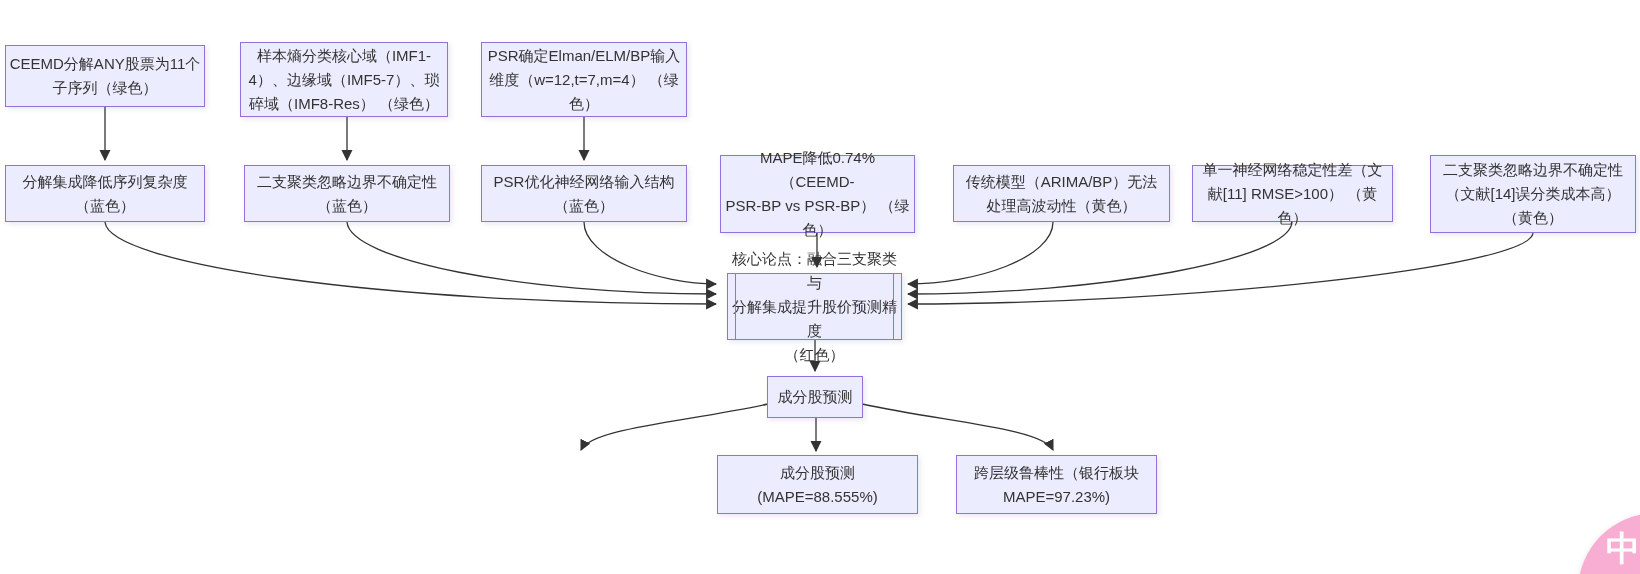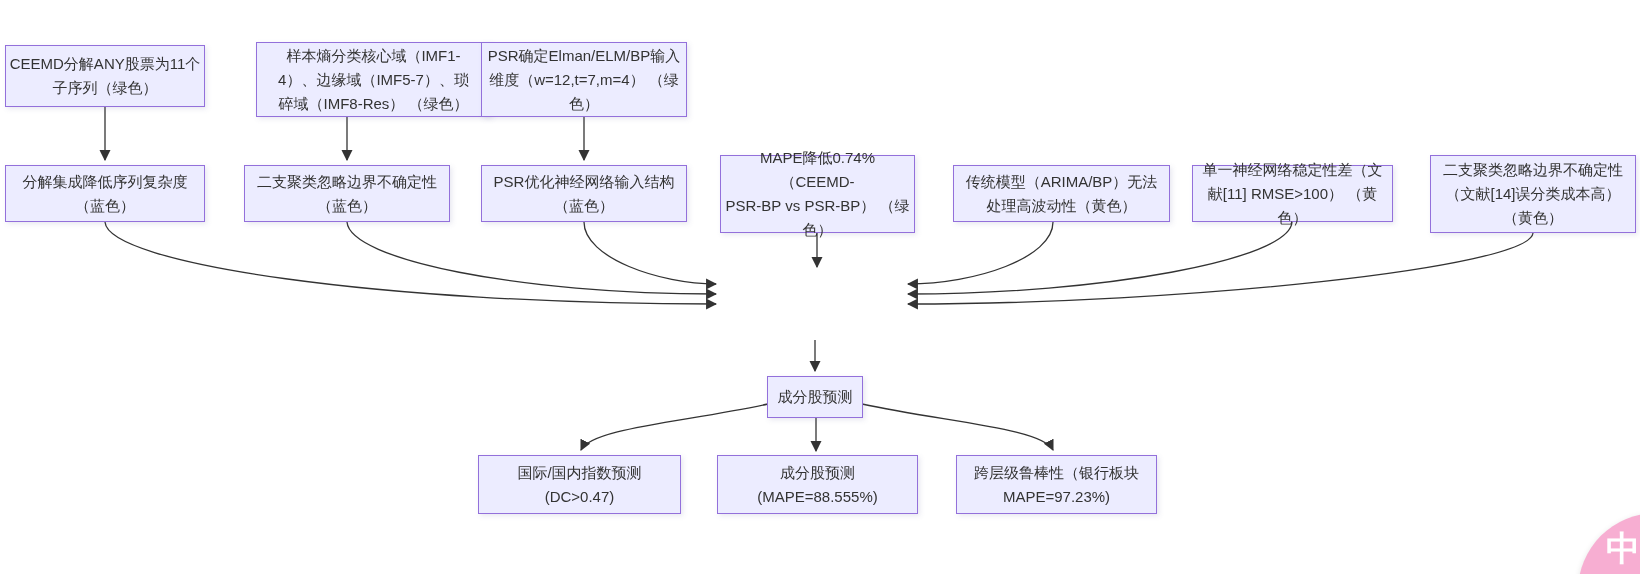--- a/index.html
+++ b/index.html
@@ -84,21 +84,21 @@
     <path class="edge" marker-end="url(#arrow)" d="M 1533 233 C 1530 268, 1180 304, 908 304"></path>
     <path class="edge" marker-end="url(#arrow)" d="M 815 340 L 815 371"></path>
     <path class="edge" marker-end="url(#arrow)" d="M 768 404 C 685 422, 592 428, 581 450"></path>
     <path class="edge" marker-end="url(#arrow)" d="M 816 418 L 816 451"></path>
     <path class="edge" marker-end="url(#arrow)" d="M 862 404 C 945 422, 1042 428, 1053 450"></path>
   </svg>
 
   <div class="node" style="left:5px;top:45px;width:200px;height:62px">CEEMD分解ANY股票为11个
 子序列（绿色）</div>
 
-  <div class="node" style="left:256px;top:42px;width:235px;height:75px">样本熵分类核心域（IMF1-
+  <div class="node" style="left:240px;top:42px;width:208px;height:75px">样本熵分类核心域（IMF1-
 4）、边缘域（IMF5-7）、琐
 碎域（IMF8-Res） （绿色）</div>
 
   <div class="node" style="left:481px;top:42px;width:206px;height:75px">PSR确定Elman/ELM/BP输入
 维度（w=12,t=7,m=4） （绿
 色）</div>
 
   <div class="node" style="left:5px;top:165px;width:200px;height:57px">分解集成降低序列复杂度
 （蓝色）</div>
 
@@ -115,25 +115,30 @@
   <div class="node" style="left:953px;top:165px;width:217px;height:57px">传统模型（ARIMA/BP）无法
 处理高波动性（黄色）</div>
 
   <div class="node" style="left:1192px;top:165px;width:201px;height:57px">单一神经网络稳定性差（文
 献[11] RMSE&gt;100） （黄色）</div>
 
   <div class="node" style="left:1430px;top:155px;width:206px;height:78px">二支聚类忽略边界不确定性
 （文献[14]误分类成本高）
 （黄色）</div>
 
+  <div class="node subroutine" style="left:727px;top:273px;width:175px;height:67px">
+    <span class="inner-bar left"></span>
+    <span>核心论点：融合三支聚类与
+分解集成提升股价预测精度
+（红色）</span>
+    <span class="inner-bar right"></span>
+  </div>
 
   <div class="node" style="left:767px;top:376px;width:96px;height:42px">成分股预测</div>
 
-  <div class="node" style="left:478px;top:455px;width:203px;height:59px">国际/国内指数预测
-(DC&gt;0.47)</div>
 
   <div class="node" style="left:717px;top:455px;width:201px;height:59px">成分股预测
 (MAPE=88.555%)</div>
 
   <div class="node" style="left:956px;top:455px;width:201px;height:59px">跨层级鲁棒性（银行板块
 MAPE=97.23%)</div>
 
   <div class="watermark">
     <span class="wm-text">中A</span>
   </div>

